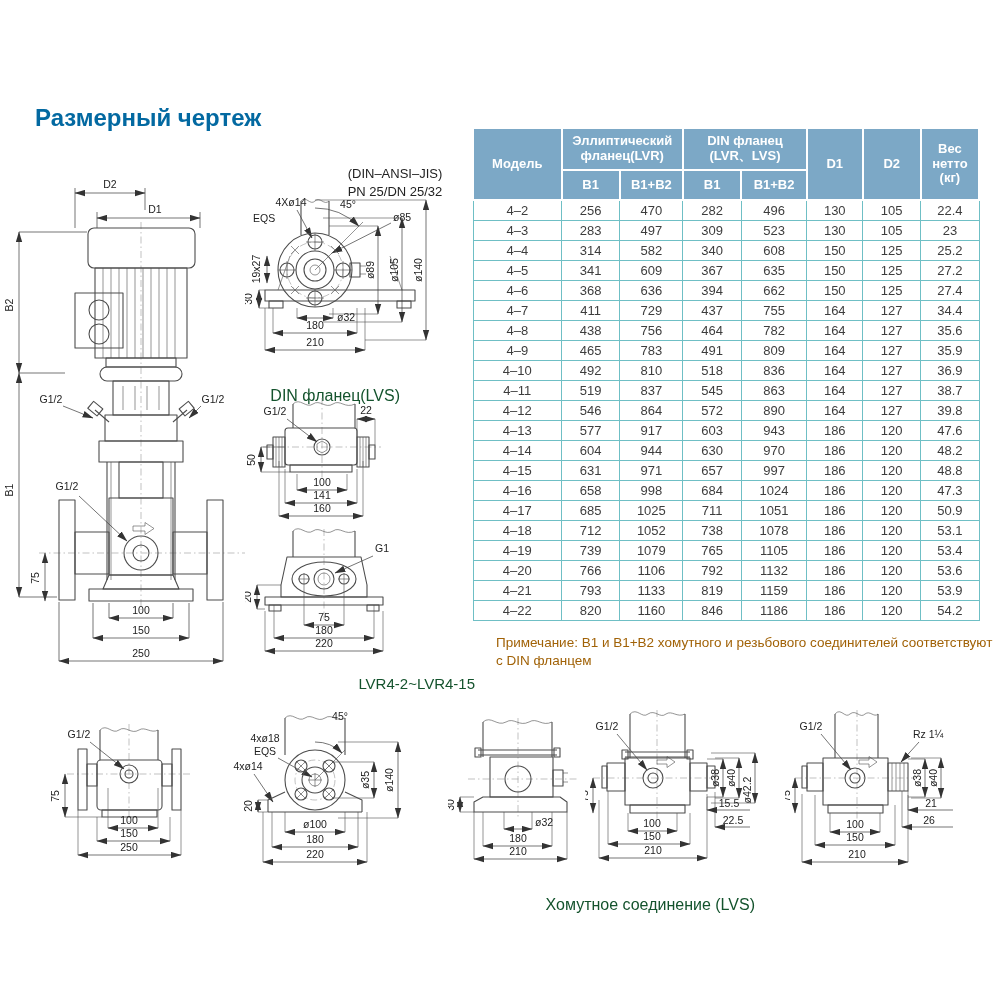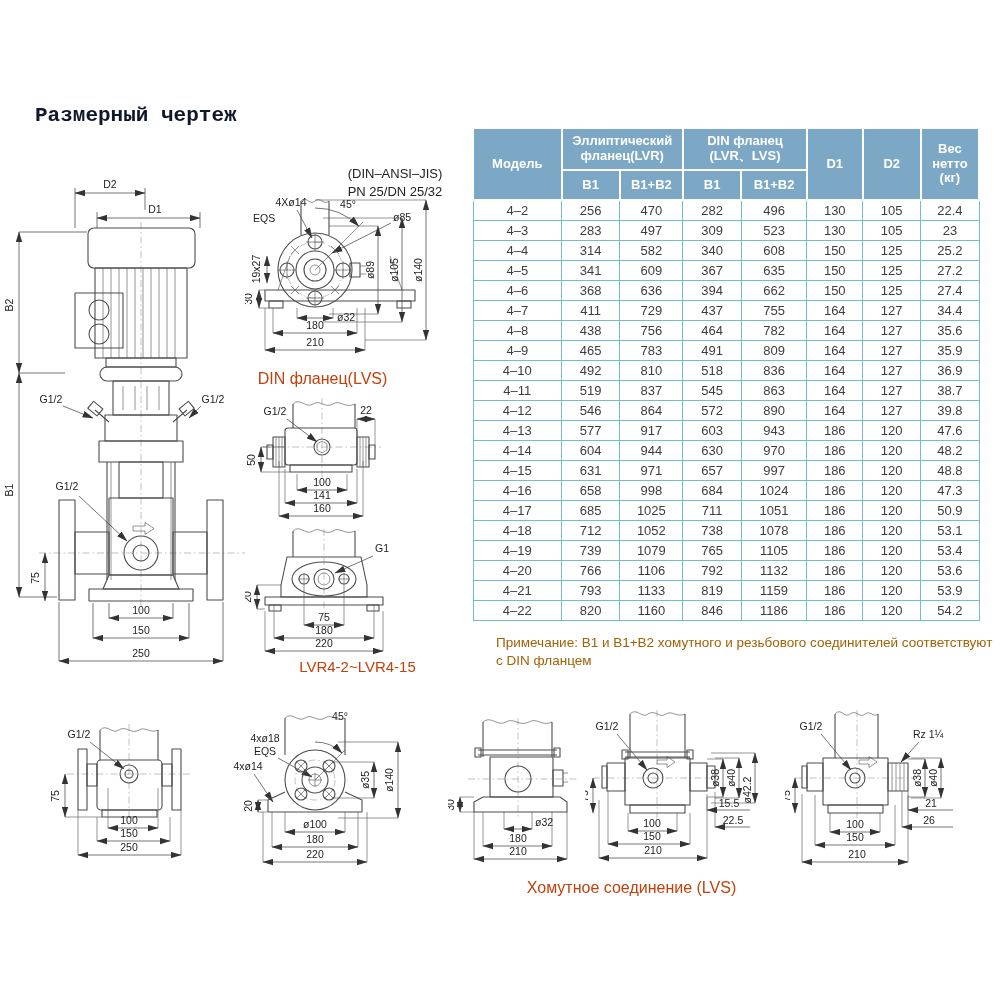--- a/index.html
+++ b/index.html
@@ -1,20 +1,20 @@
 <!DOCTYPE html>
 <html><head>
 <meta charset="utf-8">
 <style>
   html,body{margin:0;padding:0;background:#fff;}
   .page{position:relative;width:1000px;height:1000px;background:#fff;overflow:hidden;
         font-family:"Liberation Sans",sans-serif;}
-  .title{position:absolute;left:35px;top:104px;font-size:21px;font-weight:bold;color:#0f172a;font-family:Liberation Mono, monospace;}
+  .title{position:absolute;left:35px;top:104px;font-size:24px;font-weight:bold;color:#0369a1;}
   .abs{position:absolute;}
-  .caption{position:absolute;font-size:16px;color:#c2410c;text-align:center;}
+  .caption{position:absolute;font-size:16px;color:#14532d;text-align:right;margin-top:17px;}
   
   svg .ln{fill:none;stroke:#4d4d4d;stroke-width:1.1;stroke-linejoin:round;}
   svg .tn{fill:none;stroke:#4d4d4d;stroke-width:0.6;}
   svg .dm{fill:none;stroke:#3a3a3a;stroke-width:0.7;}
   svg .cl{fill:none;stroke:#999;stroke-width:0.6;stroke-dasharray:7 3 1.5 3;}
   svg text{font-family:"Liberation Sans",sans-serif;font-size:10.5px;fill:#222;}
   svg text.lg{font-size:13px;}
   
   table.dims{position:absolute;left:472px;top:127px;width:508px;border-collapse:collapse;
              border-top:2px solid #35a7b2;table-layout:fixed;}
@@ -352,21 +352,21 @@
     <line class="dm" x1="130" y1="127" x2="165" y2="127" marker-start="url(#mA)"></line>
     <text x="148" y="124" text-anchor="middle">22.5</text>
     <path class="tn" d="M43,113 V131 M92,113 V131 M23,91 V144 M105,113 V144 M14,100 V158 M122,94 V158"></path>
     <line class="dm" x1="43" y1="131" x2="92" y2="131" marker-start="url(#mA)" marker-end="url(#mA)"></line>
     <text x="67" y="127" text-anchor="middle">100</text>
     <line class="dm" x1="23" y1="144" x2="105" y2="144" marker-start="url(#mA)" marker-end="url(#mA)"></line>
     <text x="67" y="140" text-anchor="middle">150</text>
     <line class="dm" x1="14" y1="158" x2="122" y2="158" marker-start="url(#mA)" marker-end="url(#mA)"></line>
     <text x="68" y="154" text-anchor="middle">210</text>
   </svg>
-  <div class="caption" style="left:484px;top:879px;width:295px">Хомутное соединение (LVS)</div>
+  <div class="caption" style="left:460px;top:879px;width:295px">Хомутное соединение (LVS)</div>
 
   <svg class="abs" style="left:785px;top:700px" width="205" height="175" viewBox="0 0 205 175">
     <line class="cl" x1="72" y1="10" x2="72" y2="120"></line>
     <line class="cl" x1="10" y1="78" x2="132" y2="78"></line>
     <text x="26" y="30" text-anchor="middle">G1/2</text>
     <line class="dm" x1="36" y1="34" x2="66" y2="70" marker-end="url(#mA)"></line>
     <text x="128" y="38">Rz 1¼</text>
     <line class="dm" x1="134" y1="42" x2="116" y2="62" marker-end="url(#mA)"></line>
     <path class="ln" d="M50,14 V58 M93,14 V58"></path>
     <path class="tn" d="M50,14 c6,-7 10,5 15,0 c6,-5 10,5 15,0 c5,-4 9,4 13,0"></path>

